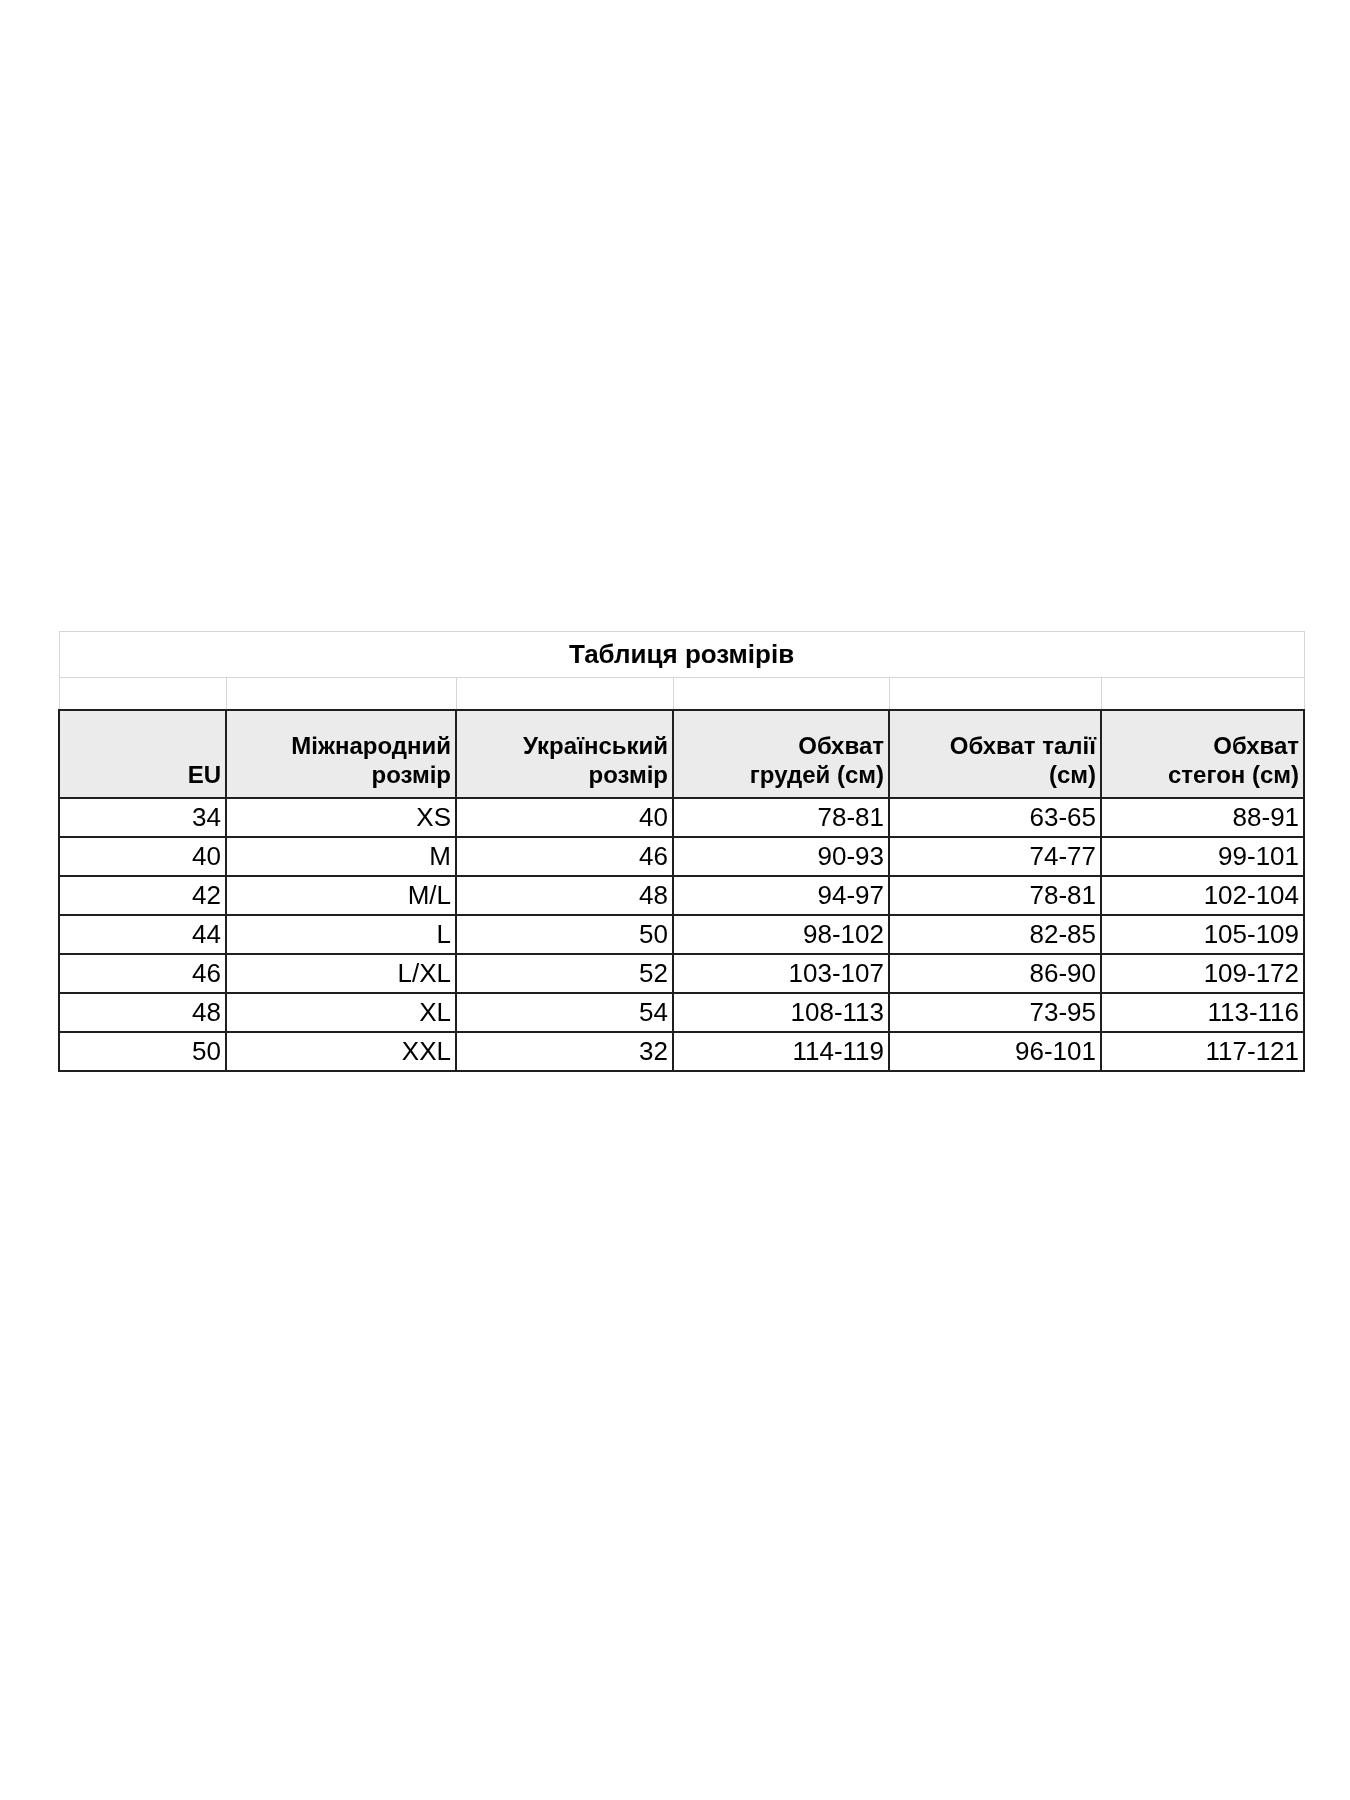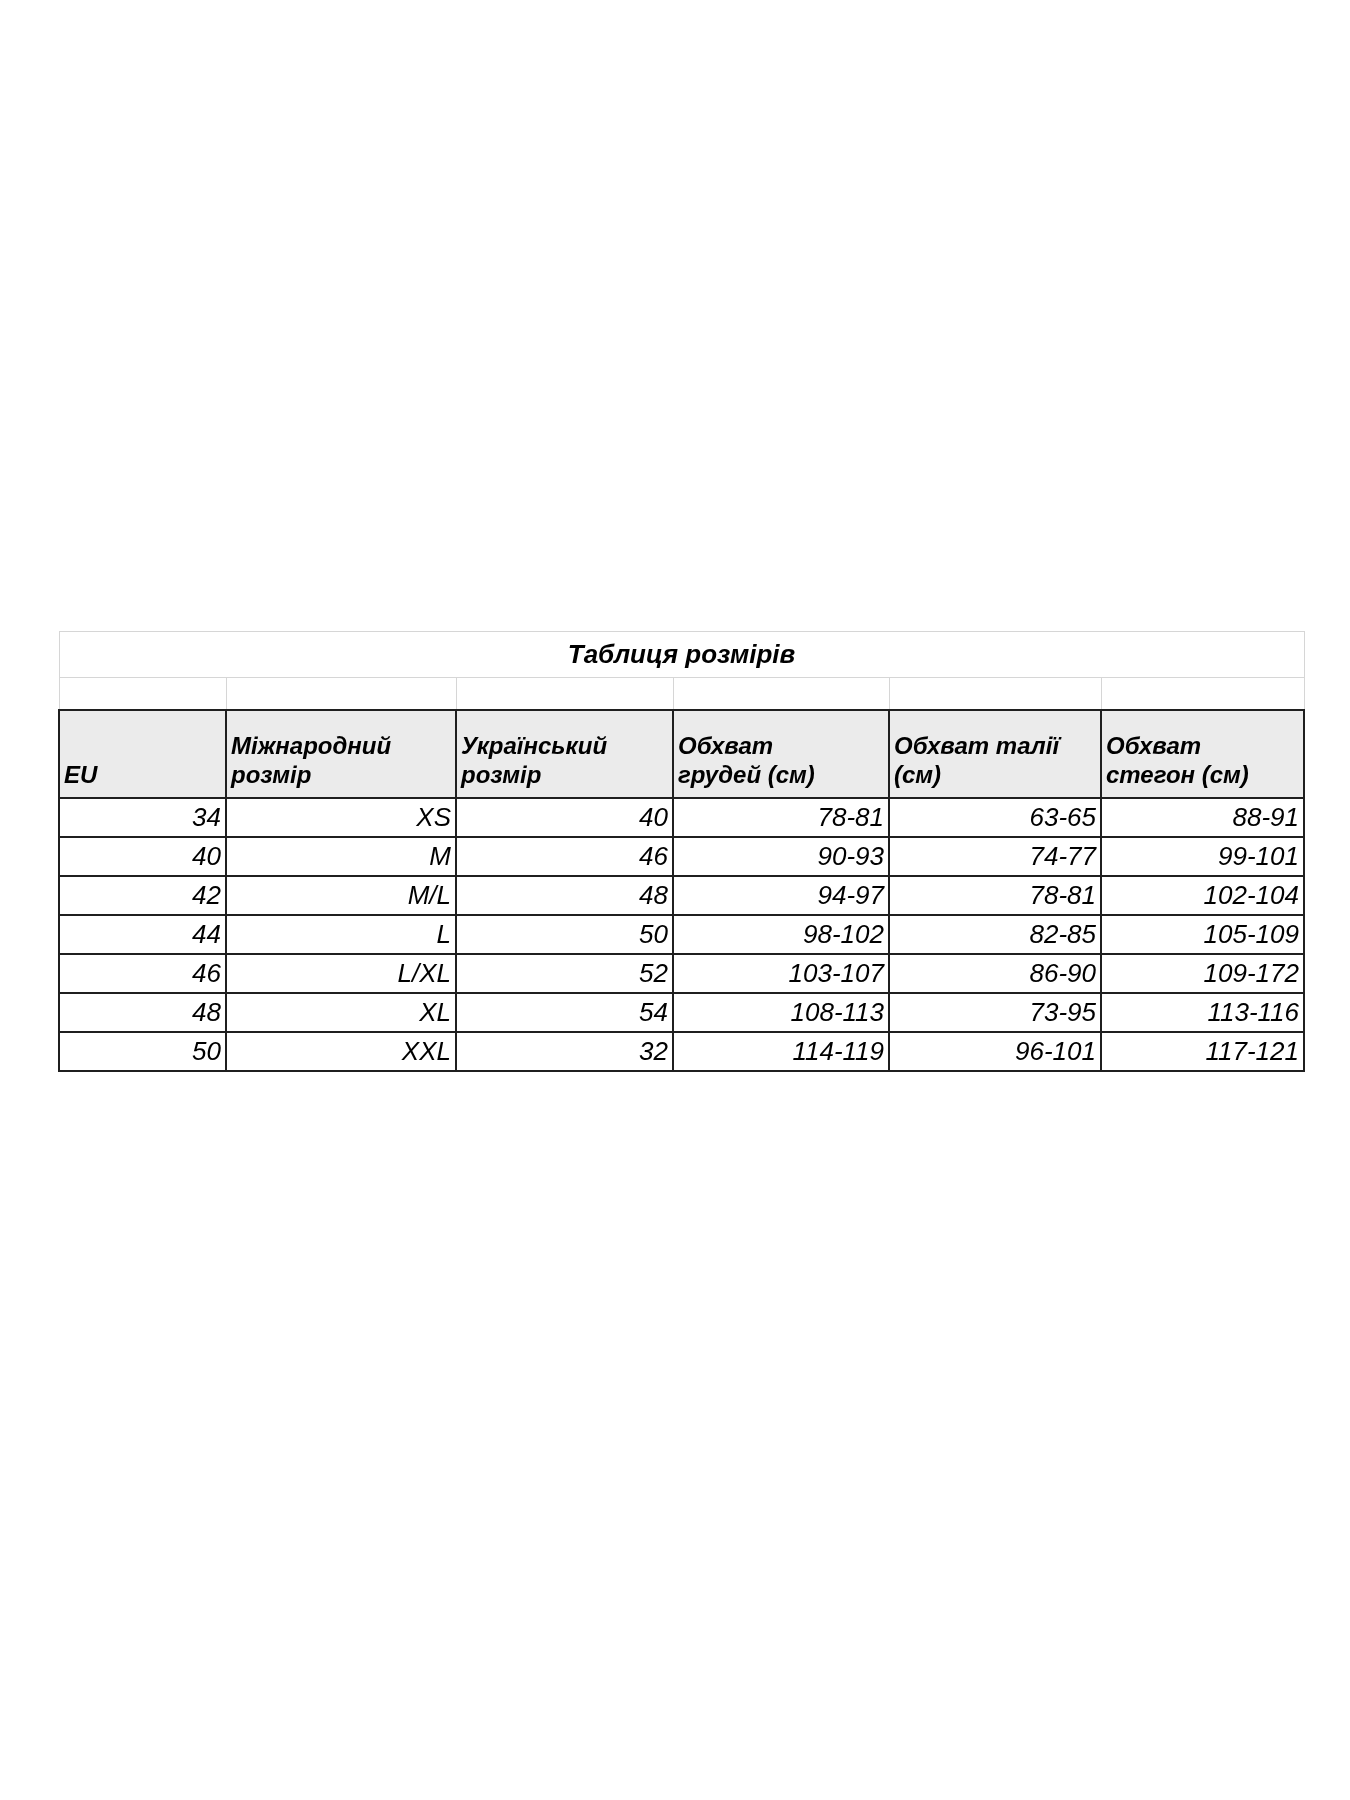--- a/index.html
+++ b/index.html
@@ -11,21 +11,20 @@
     width: 1350px;
     height: 1800px;
     position: relative;
     font-family: "Liberation Sans", "DejaVu Sans", sans-serif;
     color: #000000;
   }
   .canvas {
     position: absolute;
     inset: 0;
     background: #ffffff;
-    font-style: italic;
   }
   table.size-table {
     position: absolute;
     left: 58px;
     top: 631px;
     width: 1245px;
     border-collapse: collapse;
     table-layout: fixed;
   }
   
@@ -47,21 +46,21 @@
     border-top: 1px solid #d6d6d6;
     height: 29px;
     background: #ffffff;
   }
   
   tr.header-row th {
     border: 2px solid #1f1f1f;
     background: #ebebeb;
     height: 74px;
     padding: 4px 4px 8px 4px;
-    text-align: left;
+    text-align: right;
     vertical-align: bottom;
     font-weight: bold;
     font-size: 24px;
     line-height: 29px;
     white-space: pre-line;
   }
   
   tr.data-row td {
     border: 2px solid #1f1f1f;
     background: #ffffff;

